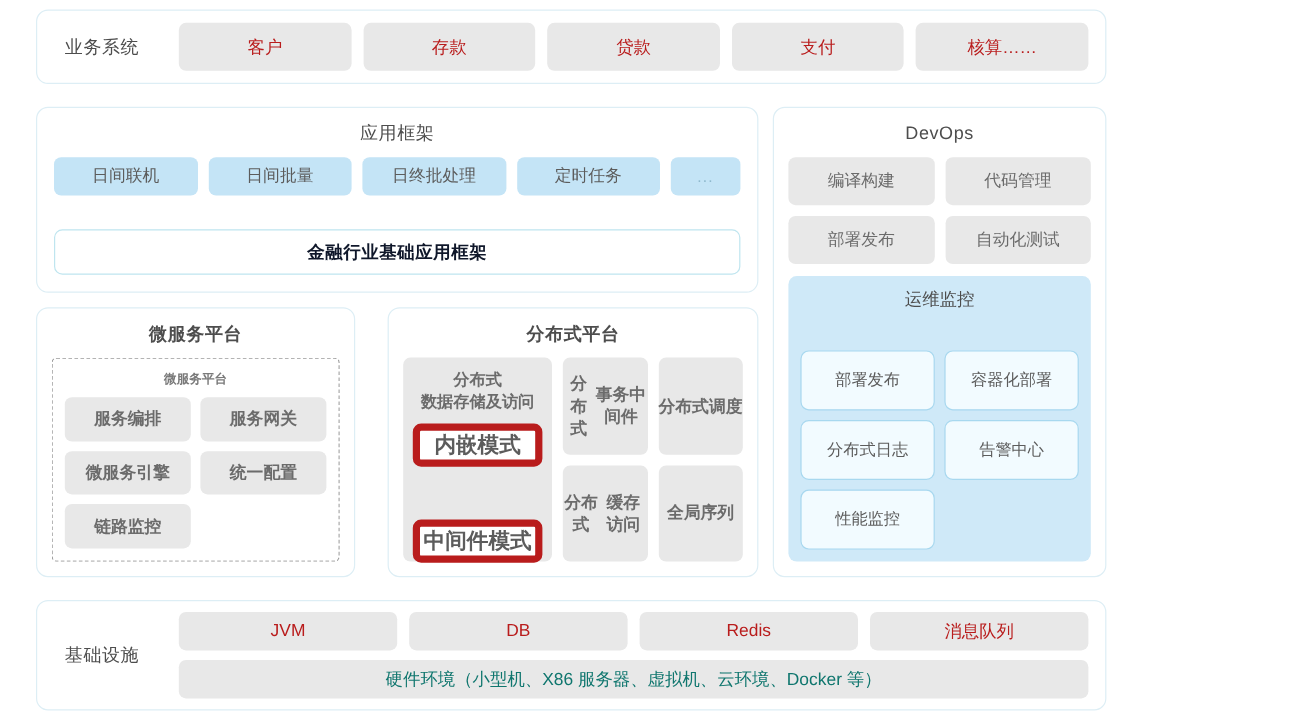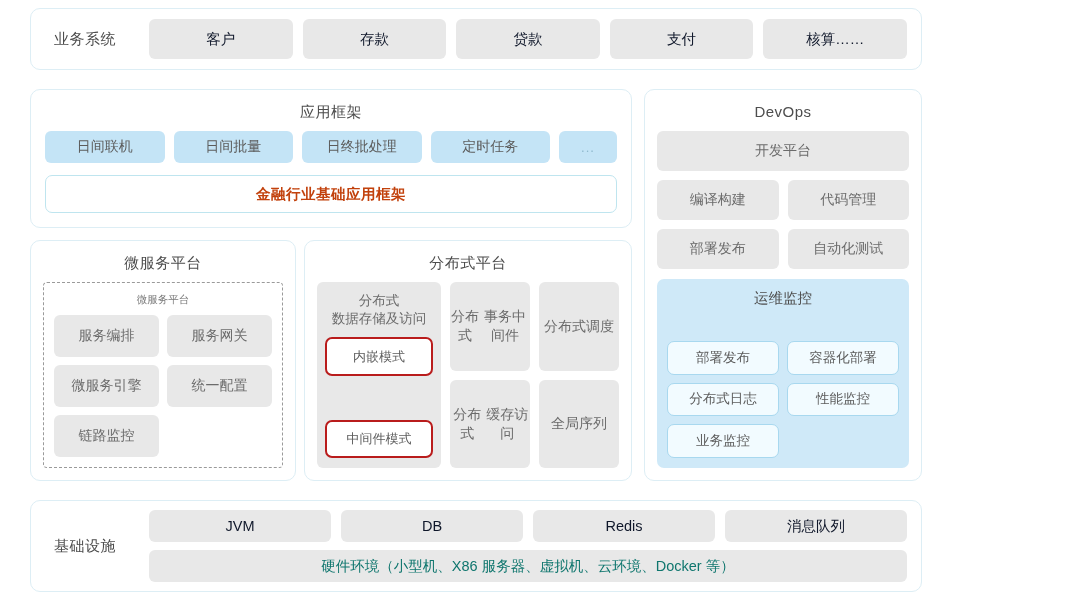--- a/index.html
+++ b/index.html
@@ -51,21 +51,21 @@
     letter-spacing: .5px;
   }
   .chip {
     background: #e8e8e8;
     border-radius: 6px;
     height: 40px;
     display: flex;
     align-items: center;
     justify-content: center;
     font-size: 14.5px;
-    color: #0f172a;
+    color: #b91c1c;
     flex: 1;
     box-sizing: border-box;
     padding: 0 6px;
     text-align: center;
   }
 
   
   .mid {
     display: flex;
     gap: 12px;
@@ -113,40 +113,41 @@
     color: #5c5c5c;
     flex: 1;
   }
   .bchip.narrow {
     flex: 0 0 58px;
     color: #8fb9cd;
     font-size: 13px;
     letter-spacing: 1px;
   }
   .fw-bar {
-    margin-top: 12px;
+    margin-top: 28px;
     border: 1px solid #bfe5ef;
     border-radius: 7px;
     height: 36px;
     display: flex;
     align-items: center;
     justify-content: center;
     font-size: 14.5px;
     font-weight: bold;
-    color: #c2410c;
+    color: #0f172a;
     background: #ffffff;
     letter-spacing: .5px;
   }
 
   
   .lower {
     display: flex;
-    gap: 8px;
+    gap: 27px;
     flex: 1 1 auto;
     min-height: 0;
+    font-weight: bold;
   }
   .micro {
     flex: 0 0 266px;
     display: flex;
     flex-direction: column;
     padding: 0 12px 12px 12px;
   }
   .micro-inner {
     border: 1px dashed #9a9a9a;
     border-radius: 4px;
@@ -203,27 +204,27 @@
   }
   .dist-col-left .cap {
     font-size: 13.5px;
     color: #6b6b6b;
     text-align: center;
     line-height: 1.35;
     margin-bottom: 9px;
   }
   .subcard {
     background: #ffffff;
-    border: 2px solid #b91c1c;
+    border: 6px solid #b91c1c;
     border-radius: 7px;
     flex: 1 1 0;
     display: flex;
     align-items: center;
     justify-content: center;
-    font-size: 13px;
+    font-size: 18px;
     color: #5c5c5c;
     margin-bottom: 8px;
   }
   .subcard:last-child { margin-bottom: 0; margin-top: 36px; }
 
   .dist-grid {
     flex: 1 1 auto;
     display: grid;
     grid-template-columns: 1fr 1fr;
     grid-template-rows: 1fr 1fr;
@@ -407,35 +408,34 @@
 
           </div>
         </div>
 
       </div>
     </div>
 
     <div class="mid-right">
       <div class="panel devops">
         <div class="panel-title">DevOps</div>
-        <div class="dev-wide">开发平台</div>
         <div class="dev-grid">
           <div class="gcell">编译构建</div>
           <div class="gcell">代码管理</div>
           <div class="gcell">部署发布</div>
           <div class="gcell">自动化测试</div>
         </div>
         <div class="ops">
           <div class="ops-title">运维监控</div>
           <div class="ops-grid">
             <div class="ops-cell">部署发布</div>
             <div class="ops-cell">容器化部署</div>
             <div class="ops-cell">分布式日志</div>
+            <div class="ops-cell">告警中心</div>
             <div class="ops-cell">性能监控</div>
-            <div class="ops-cell">业务监控</div>
           </div>
         </div>
       </div>
     </div>
 
   </div>
 
   <div class="panel infra">
     <div class="row-label">基础设施</div>
     <div class="infra-right">

